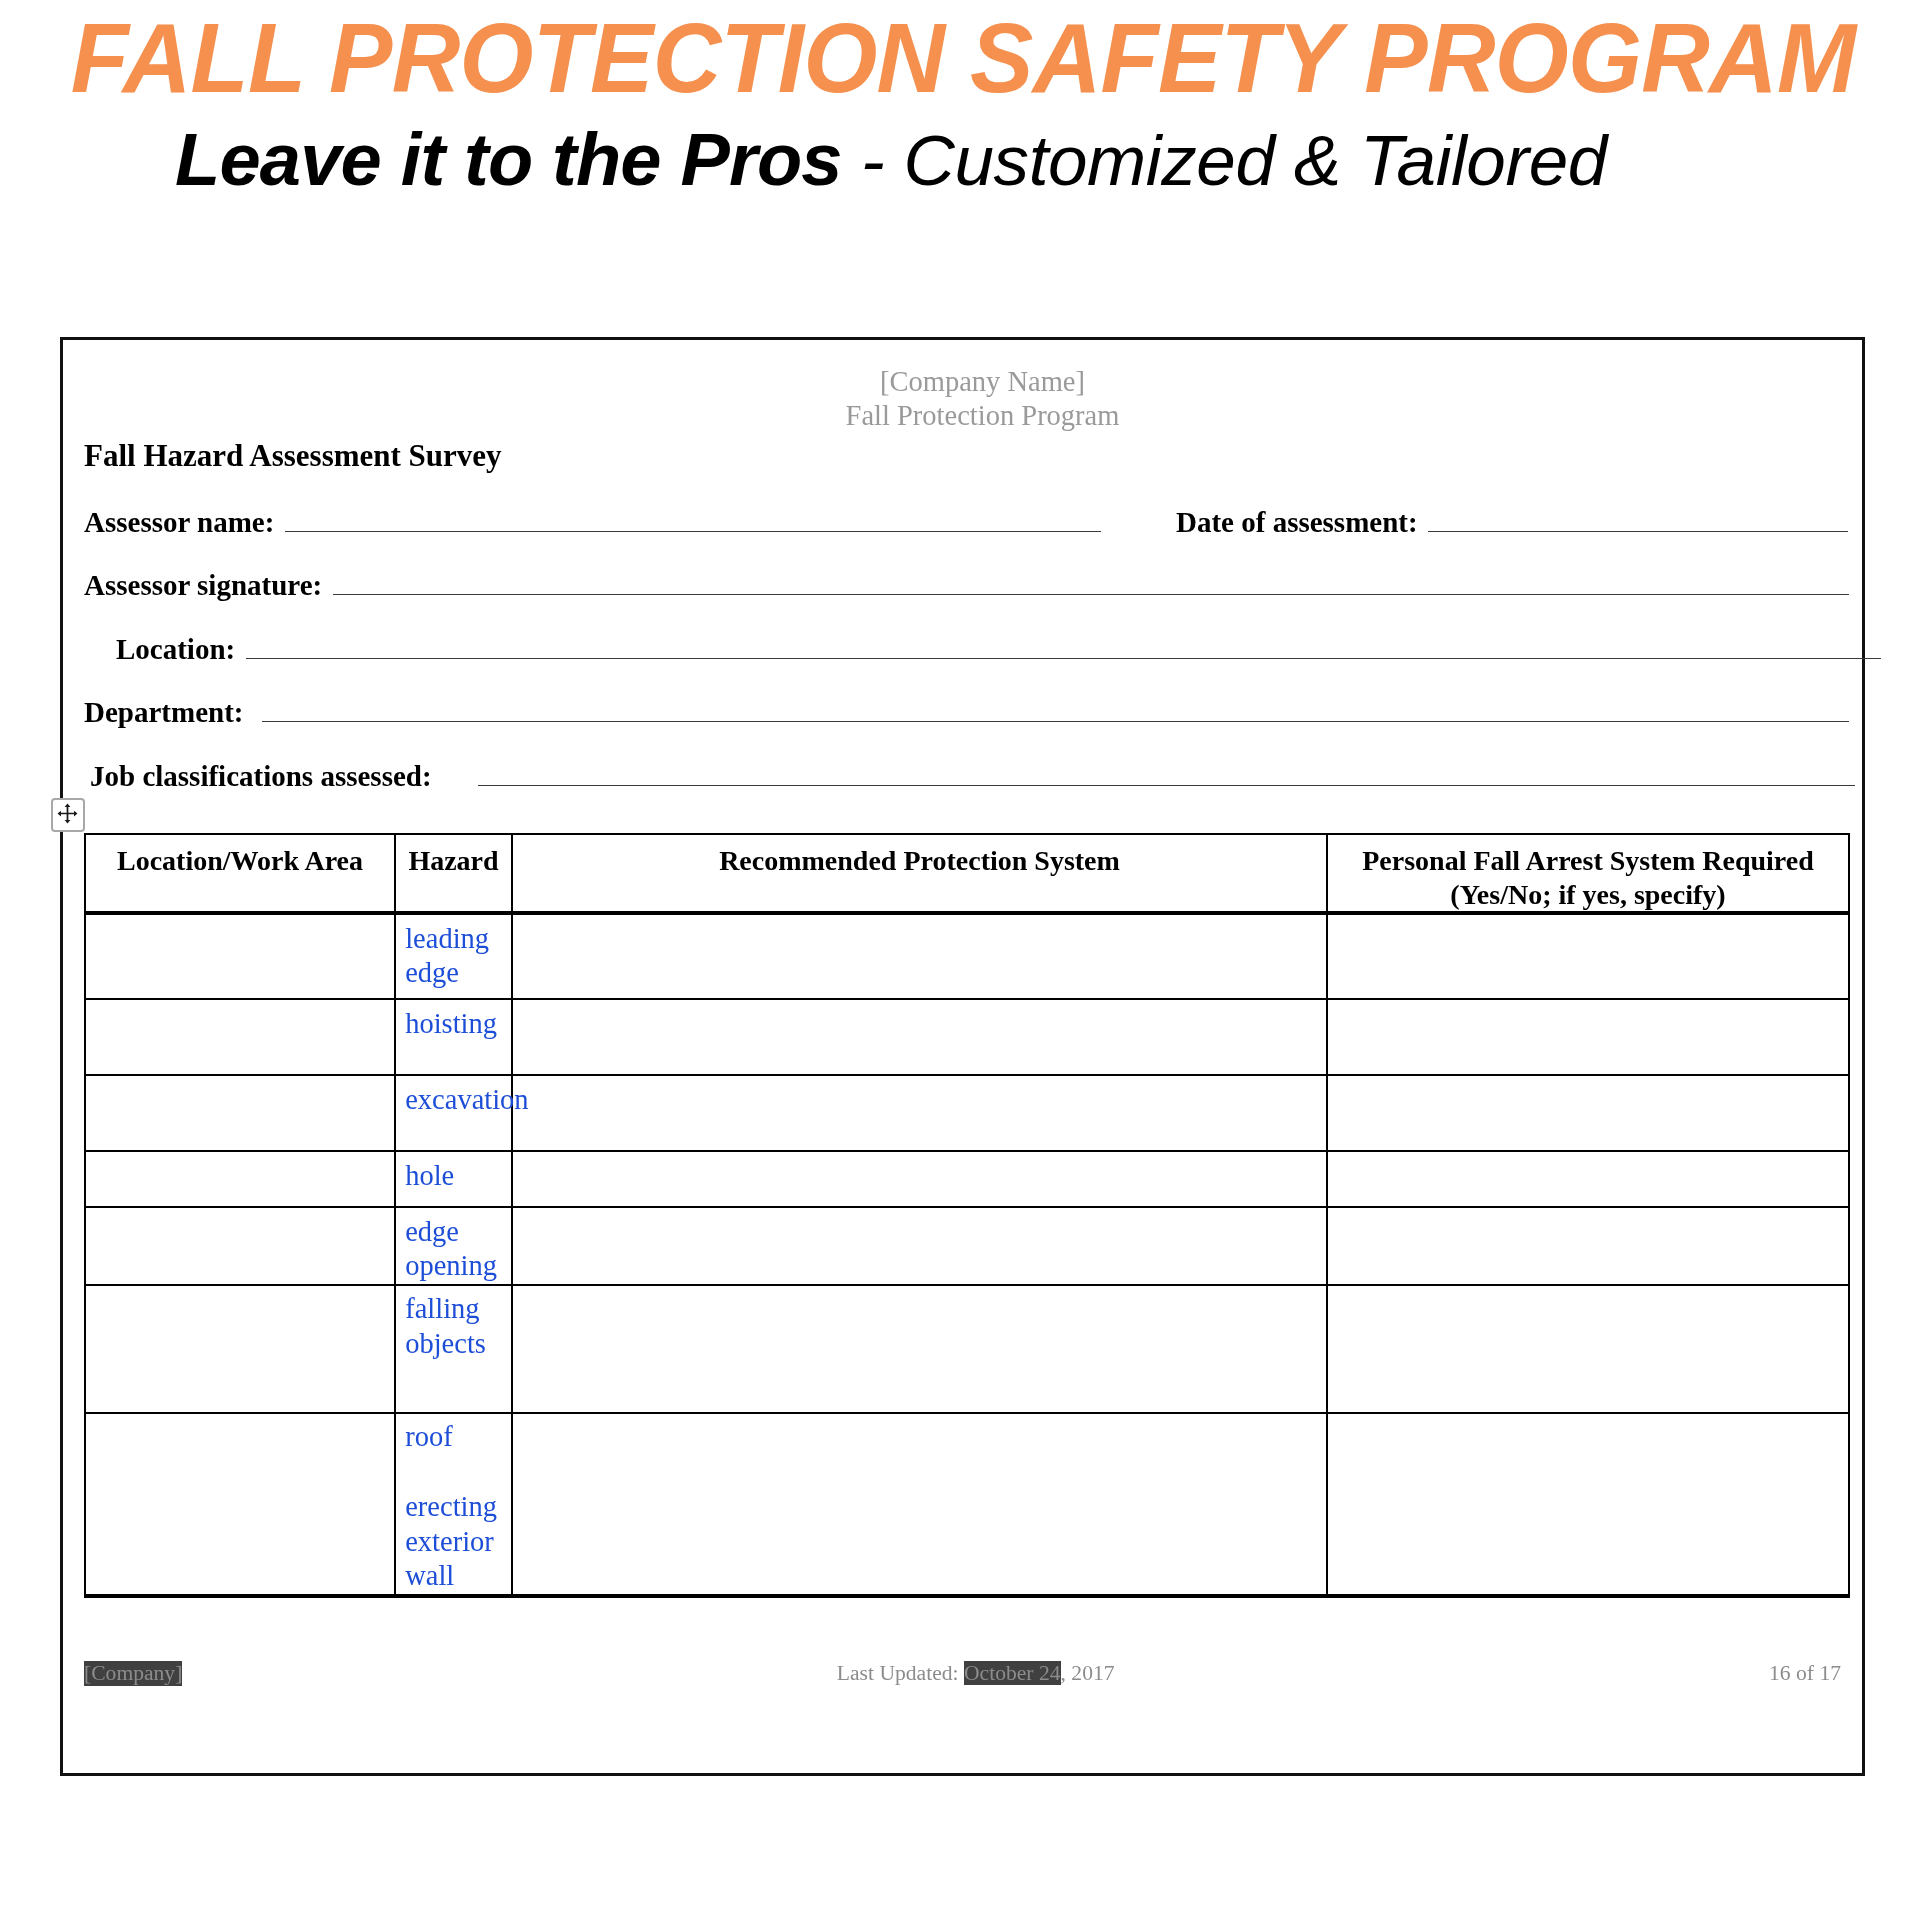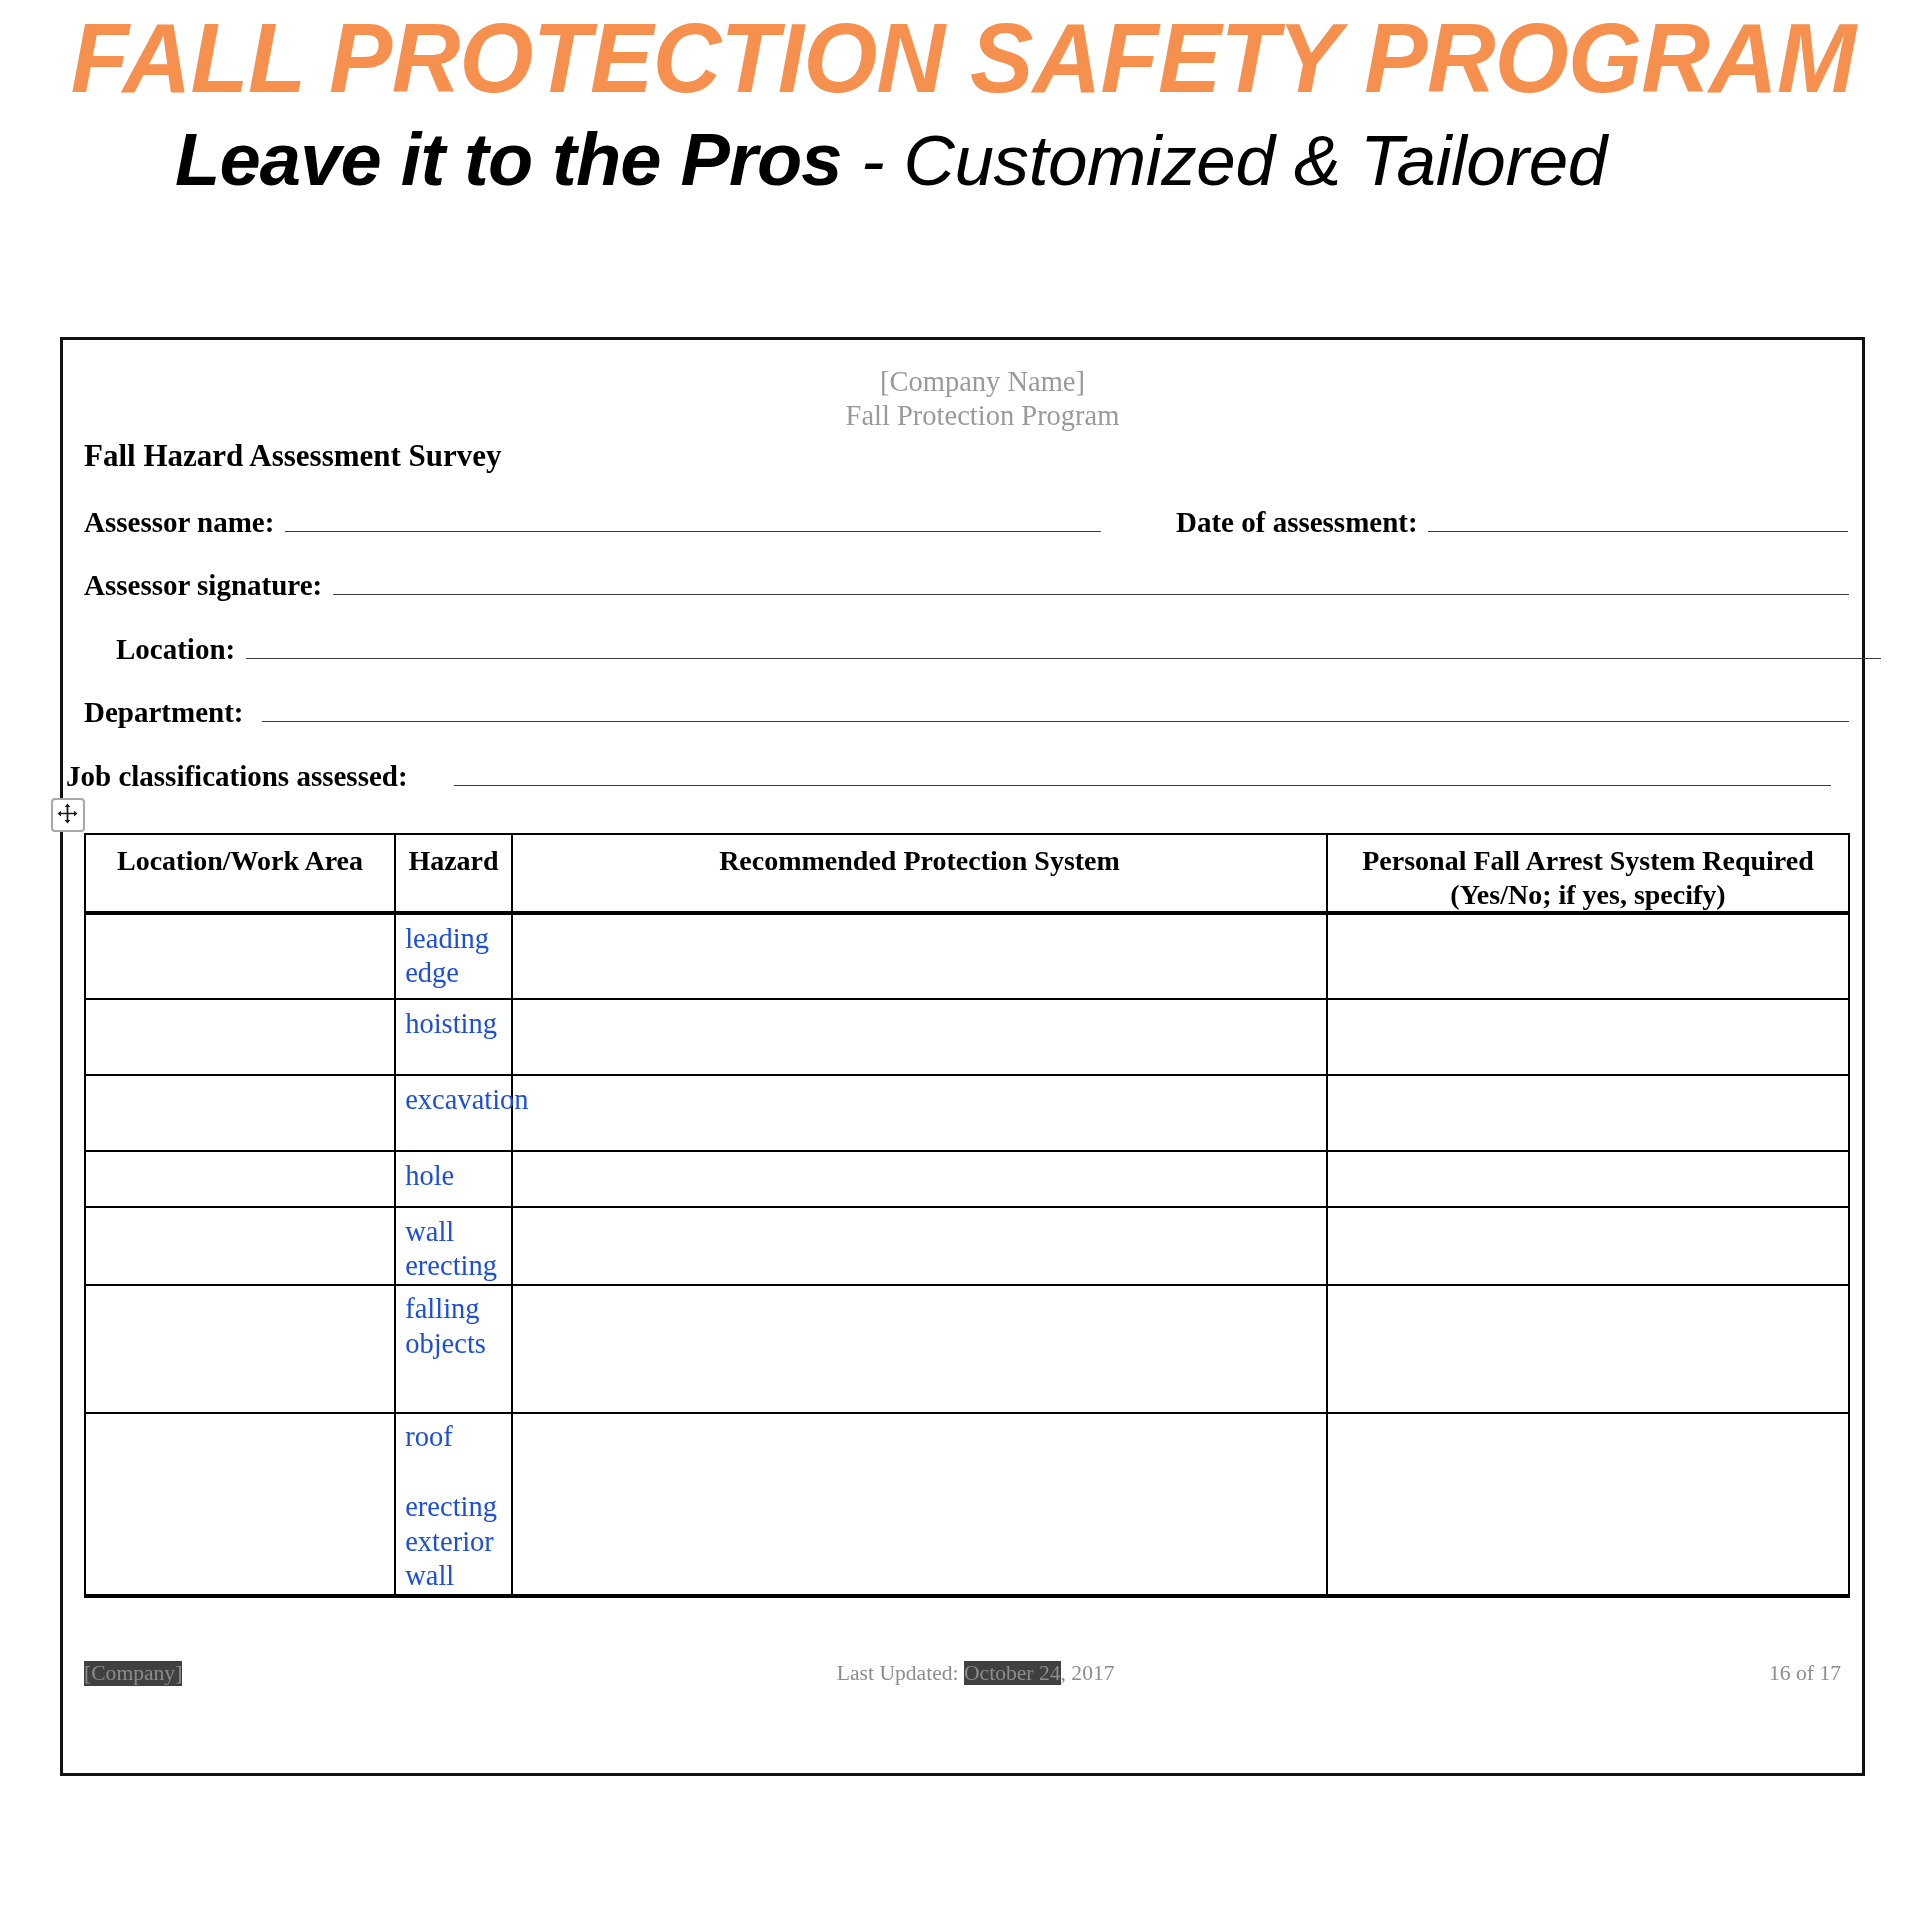--- a/index.html
+++ b/index.html
@@ -109,21 +109,21 @@
     border-bottom: 1.5px solid #3b3b3b;
     margin-left: 10.8px;
     height: 26px;
   }
 
   #row-assessor-name  { left: 21px; top: 166px; width: 1017px; }
   #row-date           { left: 1113px; top: 166px; width: 672px; }
   #row-signature      { left: 21px; top: 229px; width: 1765px; }
   #row-location       { left: 21px; top: 293px; width: 1765px; margin-left: 32px; }
   #row-department     { left: 21px; top: 356px; width: 1765px; gap: 8px; }
-  #row-jobclass       { left: 3px; top: 420px; width: 1765px; gap: 36px; }
+  #row-jobclass       { left: 27px; top: 420px; width: 1765px; gap: 36px; }
 
   
   #table-move-handle {
     position: absolute;
     left: -12.3px; top: 458px;
     width: 34px; height: 34px;
     border: 2.3px solid #a8a8a8;
     border-radius: 3.9px;
     background: #ffffff;
     display: flex; align-items: center; justify-content: center;
@@ -281,21 +281,21 @@
           <td></td>
         </tr>
         <tr style="height:56px">
           <td></td>
           <td class="hz-cell">hole</td>
           <td></td>
           <td></td>
         </tr>
         <tr style="height:76px">
           <td></td>
-          <td class="hz-cell">wall erecting</td>
+          <td class="hz-cell">edge opening</td>
           <td></td>
           <td></td>
         </tr>
         <tr style="height:128px">
           <td></td>
           <td class="hz-cell">falling
 objects</td>
           <td></td>
           <td></td>
         </tr>

